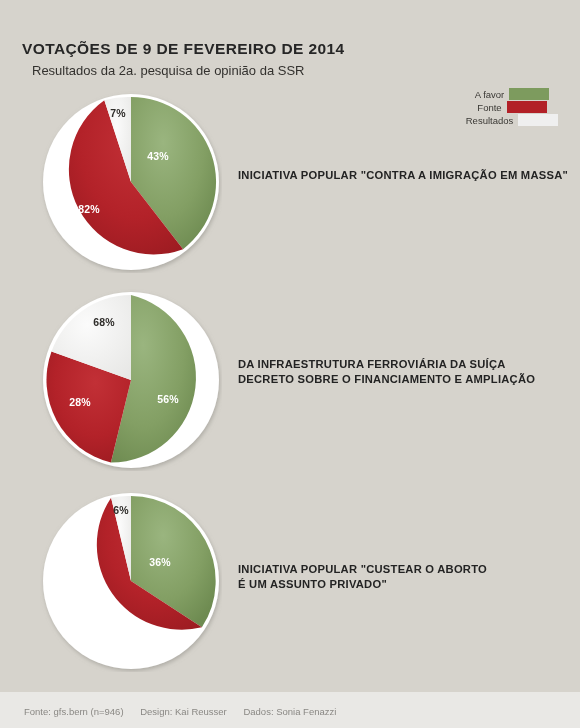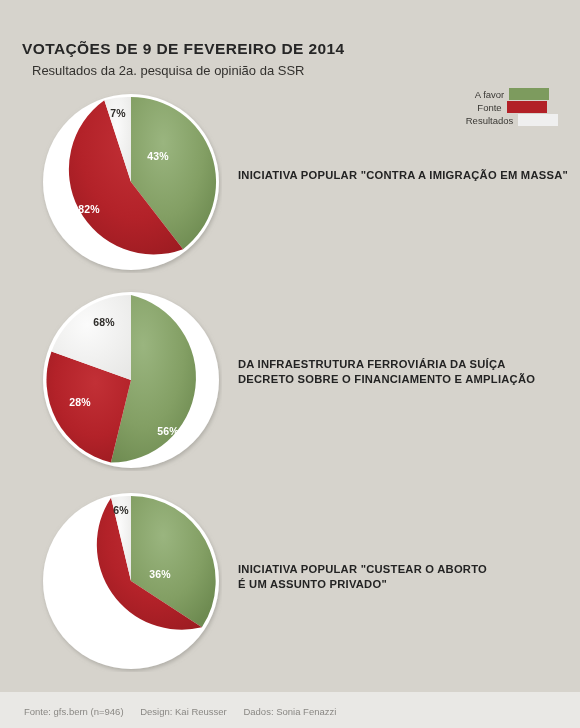--- a/index.html
+++ b/index.html
@@ -212,21 +212,21 @@
         </defs>
         <g filter="url(#sh2)">
           <circle cx="91" cy="91" r="88" fill="#ffffff"></circle>
         </g>
         <g>
           <path fill="url(#gGreen2)" d="M 91 91 L 91 6 A 85 85 0 0 1 70.9264 173.6019 Z"></path>
           <path fill="url(#gRed2)" d="M 91 91 L 70.9264 173.6019 A 85 85 0 0 1 11.4795 62.4077 Z"></path>
           <path fill="url(#gWhite2)" d="M 91 91 L 11.4795 62.4077 A 85 85 0 0 1 91 6 Z"></path>
         </g>
       </svg>
-      <span class="pct on-color" style="left:128px; top:110px;margin-top:32px;">56%</span>
+      <span class="pct on-color" style="left:128px; top:110px;">56%</span>
       <span class="pct on-color" style="left:40px;  top:113px;">28%</span>
       <span class="pct on-light" style="left:64px;  top:33px;">68%</span>
     </div>
     <div class="caption" style="top:68px;">
       <span class="ln">DA INFRAESTRUTURA FERROVIÁRIA DA SUÍÇA</span>
       <span class="ln">DECRETO SOBRE O FINANCIAMENTO E AMPLIAÇÃO</span>
     </div>
   </div>
 
   <div class="pie-block" style="top:490px;">
@@ -253,21 +253,21 @@
         </defs>
         <g filter="url(#sh3)">
           <circle cx="91" cy="91" r="88" fill="#ffffff"></circle>
         </g>
         <g>
           <path fill="url(#gGreen3)" d="M 91 91 L 91 6 A 85 85 0 0 1 161.9060 137.3516 Z"></path>
           <path fill="url(#gRed3)" d="M 91 91 L 161.9060 137.3516 A 85 85 0 0 1 71.0840 7.6288 Z"></path>
           <path fill="url(#gWhite3)" d="M 91 91 L 71.0840 7.6288 A 85 85 0 0 1 91 6 Z"></path>
         </g>
       </svg>
-      <span class="pct on-color" style="left:120px; top:84px;text-align:right;">36%</span>
+      <span class="pct on-color" style="left:120px; top:72px;text-align:right;">36%</span>
       <span class="pct on-color" style="left:58px;  top:130px;">58%</span>
       <span class="pct on-light" style="left:81px;  top:20px;">6%</span>
     </div>
     <div class="caption" style="top:72px;">
       <span class="ln">INICIATIVA POPULAR "CUSTEAR O ABORTO</span>
       <span class="ln">É UM ASSUNTO PRIVADO"</span>
     </div>
   </div>
 
   <div class="footer-band"></div>

